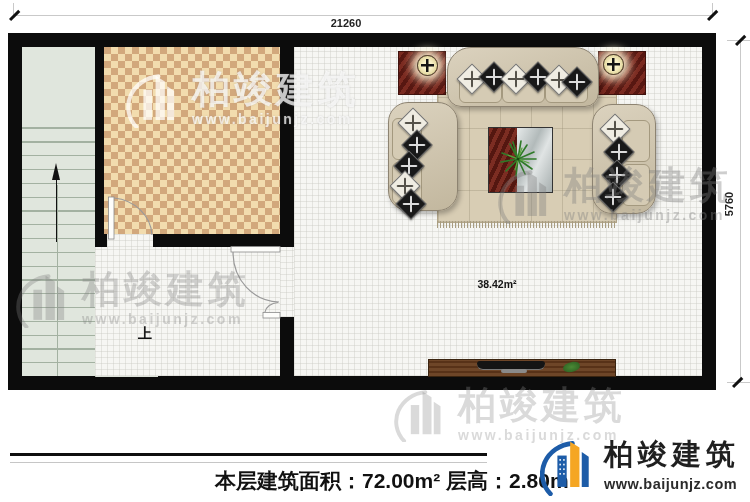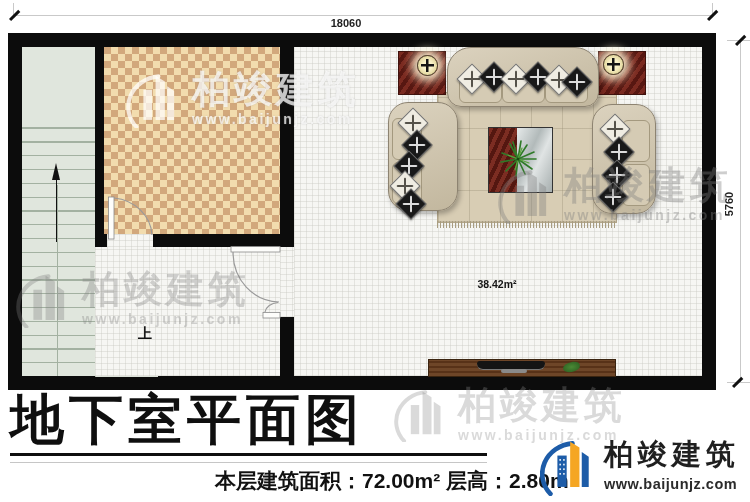--- a/index.html
+++ b/index.html
@@ -71,21 +71,21 @@
   </defs>
 </svg>
 
 <div id="canvas">
 
   <div class="abs dimline" style="left:13px;top:15px;width:700px;height:1px;"></div>
   <div class="abs dimline" style="left:13px;top:3px;width:1px;height:13px;"></div>
   <div class="abs dimline" style="left:712px;top:3px;width:1px;height:13px;"></div>
   <div class="abs tick" style="left:8px;top:14px;"></div>
   <div class="abs tick" style="left:706px;top:14px;"></div>
-  <div class="abs dimlabel" style="left:320px;top:17px;width:52px;">18060</div>
+  <div class="abs dimlabel" style="left:320px;top:17px;width:52px;">21260</div>
 
   <div class="abs dimline" style="left:740px;top:40px;width:1px;height:343px;"></div>
   <div class="abs dimline" style="left:727px;top:40px;width:23px;height:1px;"></div>
   <div class="abs dimline" style="left:727px;top:382px;width:23px;height:1px;"></div>
   <div class="abs tick" style="left:734px;top:39px;"></div>
   <div class="abs tick" style="left:731px;top:381px;"></div>
   <div class="abs dimlabel" style="left:709px;top:198px;width:40px;transform:rotate(-90deg);">5760</div>
 
   <div class="abs wallblock" style="left:8px;top:33px;width:708px;height:357px;"></div>
 
@@ -216,21 +216,20 @@
   <div class="abs wm" style="left:394px;top:386px;color:rgba(140,140,140,.32);">
     <svg viewBox="0 0 100 100" width="56" height="56">
         <use href="#glyph"></use>
       </svg>
     <div style="margin-left:8px;">
       <div class="wm-text">柏竣建筑</div>
       <div class="wm-url">www.baijunjz.com</div>
     </div>
   </div>
 
-  <div class="abs maintitle" style="left:10px;top:392px;">地下室平面图</div>
   <div class="abs" style="left:10px;top:453px;width:477px;height:3px;background:#0f0f0f;"></div>
   <div class="abs" style="left:10px;top:462px;width:477px;height:1px;background:#c6c6c6;"></div>
   <div class="abs stats" style="left:215px;top:467px;">本层建筑面积：72.00m² 层高：2.80m</div>
 
   <div class="abs" style="left:540px;top:432px;width:210px;height:68px;">
     <svg viewBox="0 0 100 100" width="58" height="60" class="abs" style="left:0;top:4px;">
       <path d="M 18 98 C 4 84 0 62 8 44 C 16 26 34 13 56 11" fill="none" stroke="#1d5ca8" stroke-width="8" stroke-linecap="round"></path>
       <rect x="30" y="32" width="16" height="54" fill="#1d5ca8"></rect>
       <g fill="#fff">
         <rect x="33.5" y="38" width="2.5" height="3"></rect>

